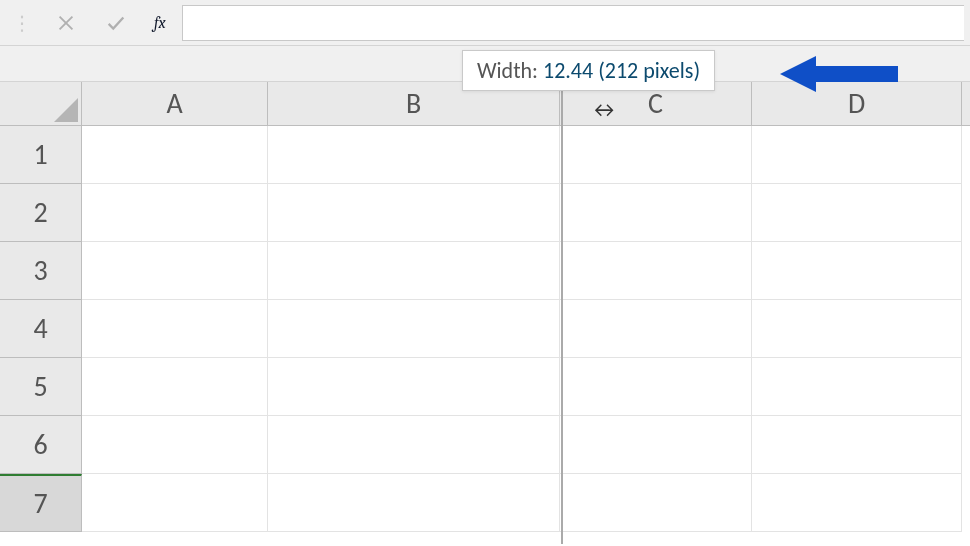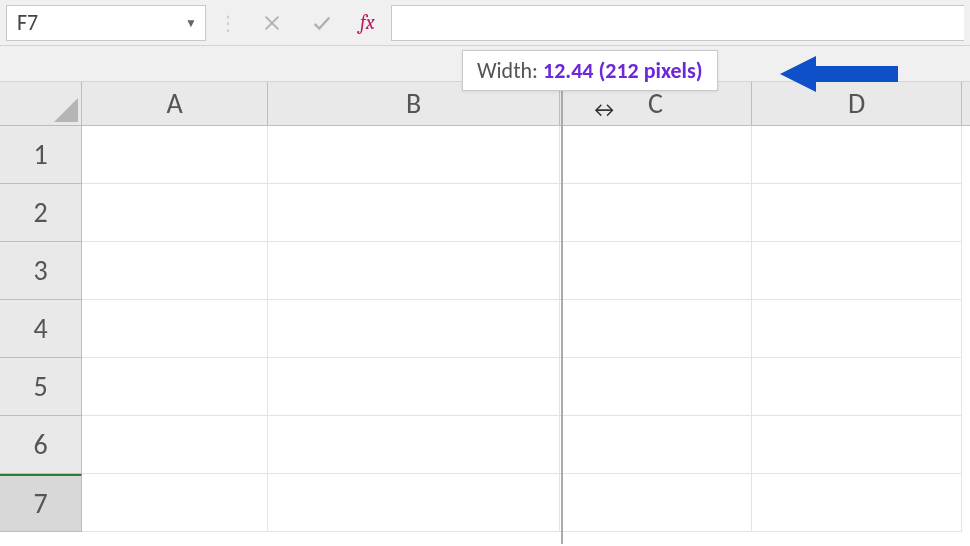--- a/index.html
+++ b/index.html
@@ -48,22 +48,22 @@
       height: 36px;
       display: flex;
       align-items: center;
       justify-content: center;
       color: #b0b0b0;
     }
     .fb-btn svg { width: 22px; height: 22px; }
     .fx-label {
       font-family: "Cambria", serif;
       font-style: italic;
-      font-size: 20px;
-      color: #be185d;
+      font-size: 16px;
+      color: #0f172a;
       padding: 0 10px;
     }
     .formula-input {
       flex: 1;
       height: 36px;
       background: #ffffff;
       border: 1px solid #c8c8c8;
       border-right: none;
       padding: 0 10px;
       font-size: 20px;
@@ -146,43 +146,39 @@
       left: 462px;
       top: 50px;
       background: #ffffff;
       border: 1px solid #c9c9c9;
       padding: 6px 14px;
       font-size: 22px;
       color: #555;
       box-shadow: 0 1px 3px rgba(0,0,0,0.08);
       white-space: nowrap;
     }
-    .tooltip .val { color: #6d28d9; font-weight: bold; }
+    .tooltip .val { color: #0c4a6e; }
     .arrow {
       position: absolute;
       left: 780px;
       top: 52px;
     }
     .resize-cursor {
       position: absolute;
       left: 590px;
       top: 96px;
       font-size: 22px;
       color: #333;
       pointer-events: none;
     }
   </style>
 </head>
 <body>
 
 <div class="formula-bar">
-  <div class="name-box">
-    <span>F7</span>
-    <span class="dropdown">▼</span>
-  </div>
   <div class="fb-sep">⋮</div>
   <div class="fb-btn">
     <svg viewBox="0 0 24 24" fill="none" stroke="currentColor" stroke-width="2">
       <line x1="5" y1="5" x2="19" y2="19"></line>
         <line x1="19" y1="5" x2="5" y2="19"></line>
     </svg>
   </div>
   <div class="fb-btn">
     <svg viewBox="0 0 24 24" fill="none" stroke="currentColor" stroke-width="2.5">
       <polyline points="4,13 9,18 20,6"></polyline>

